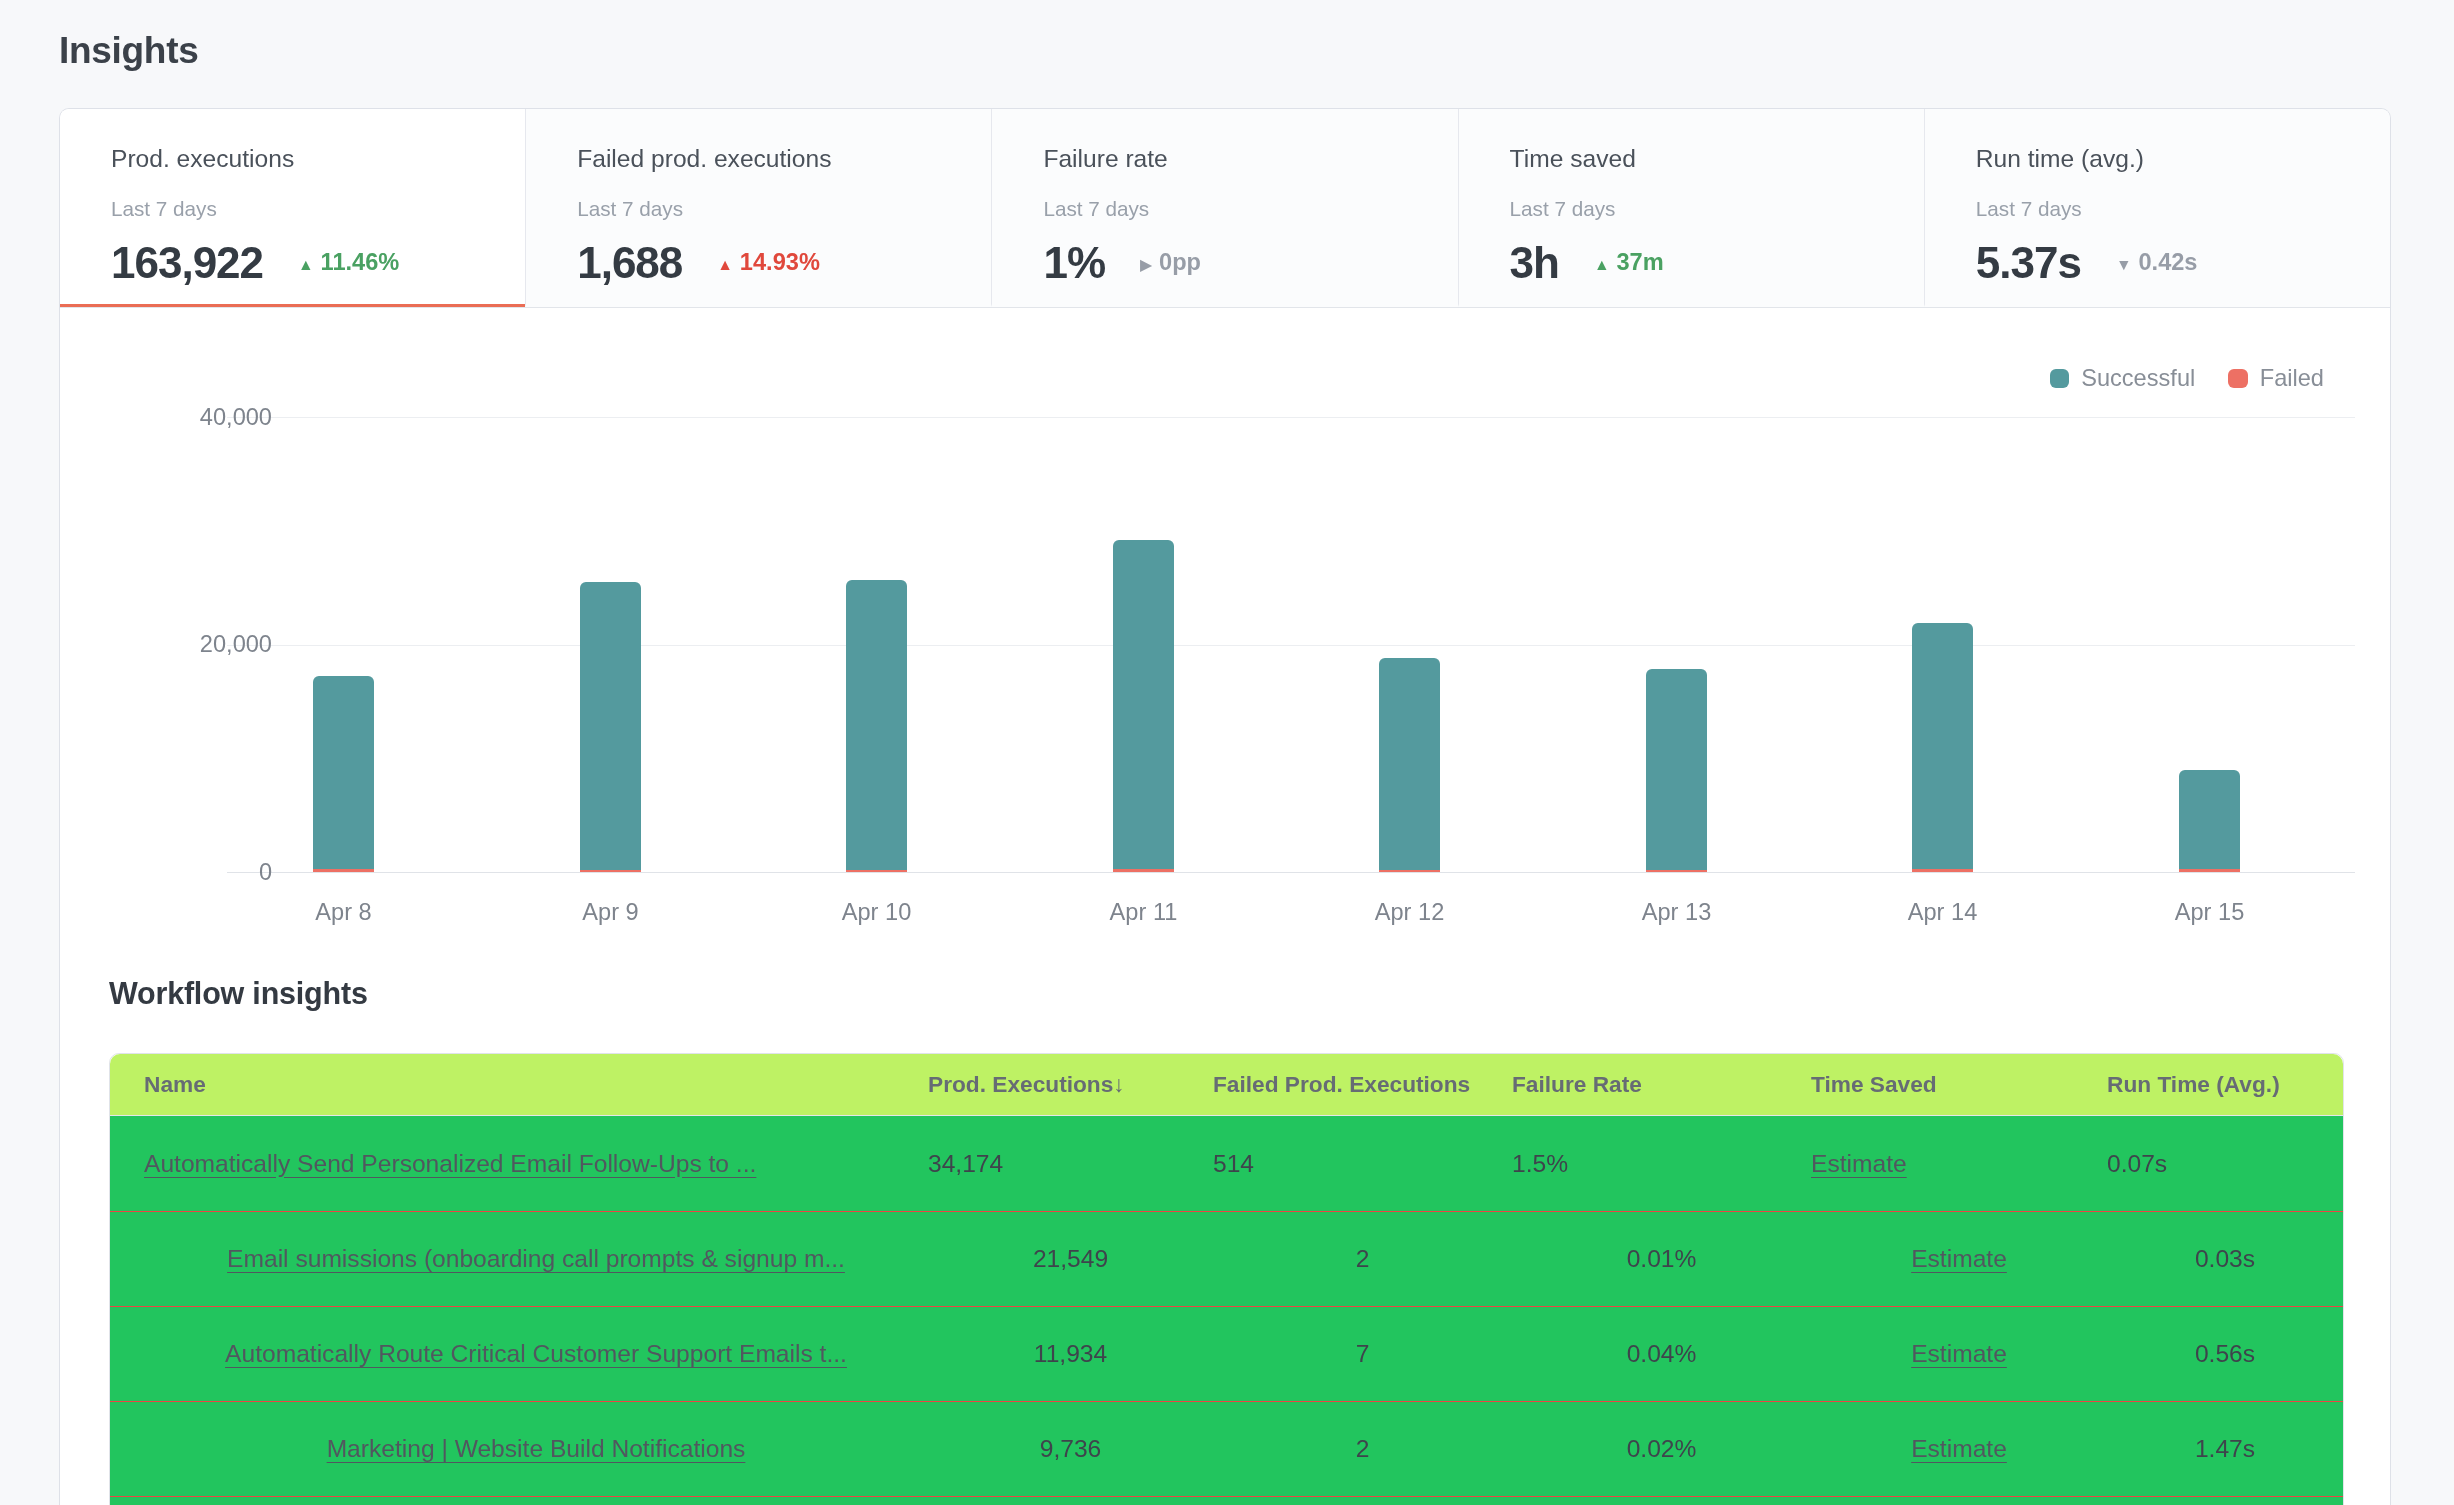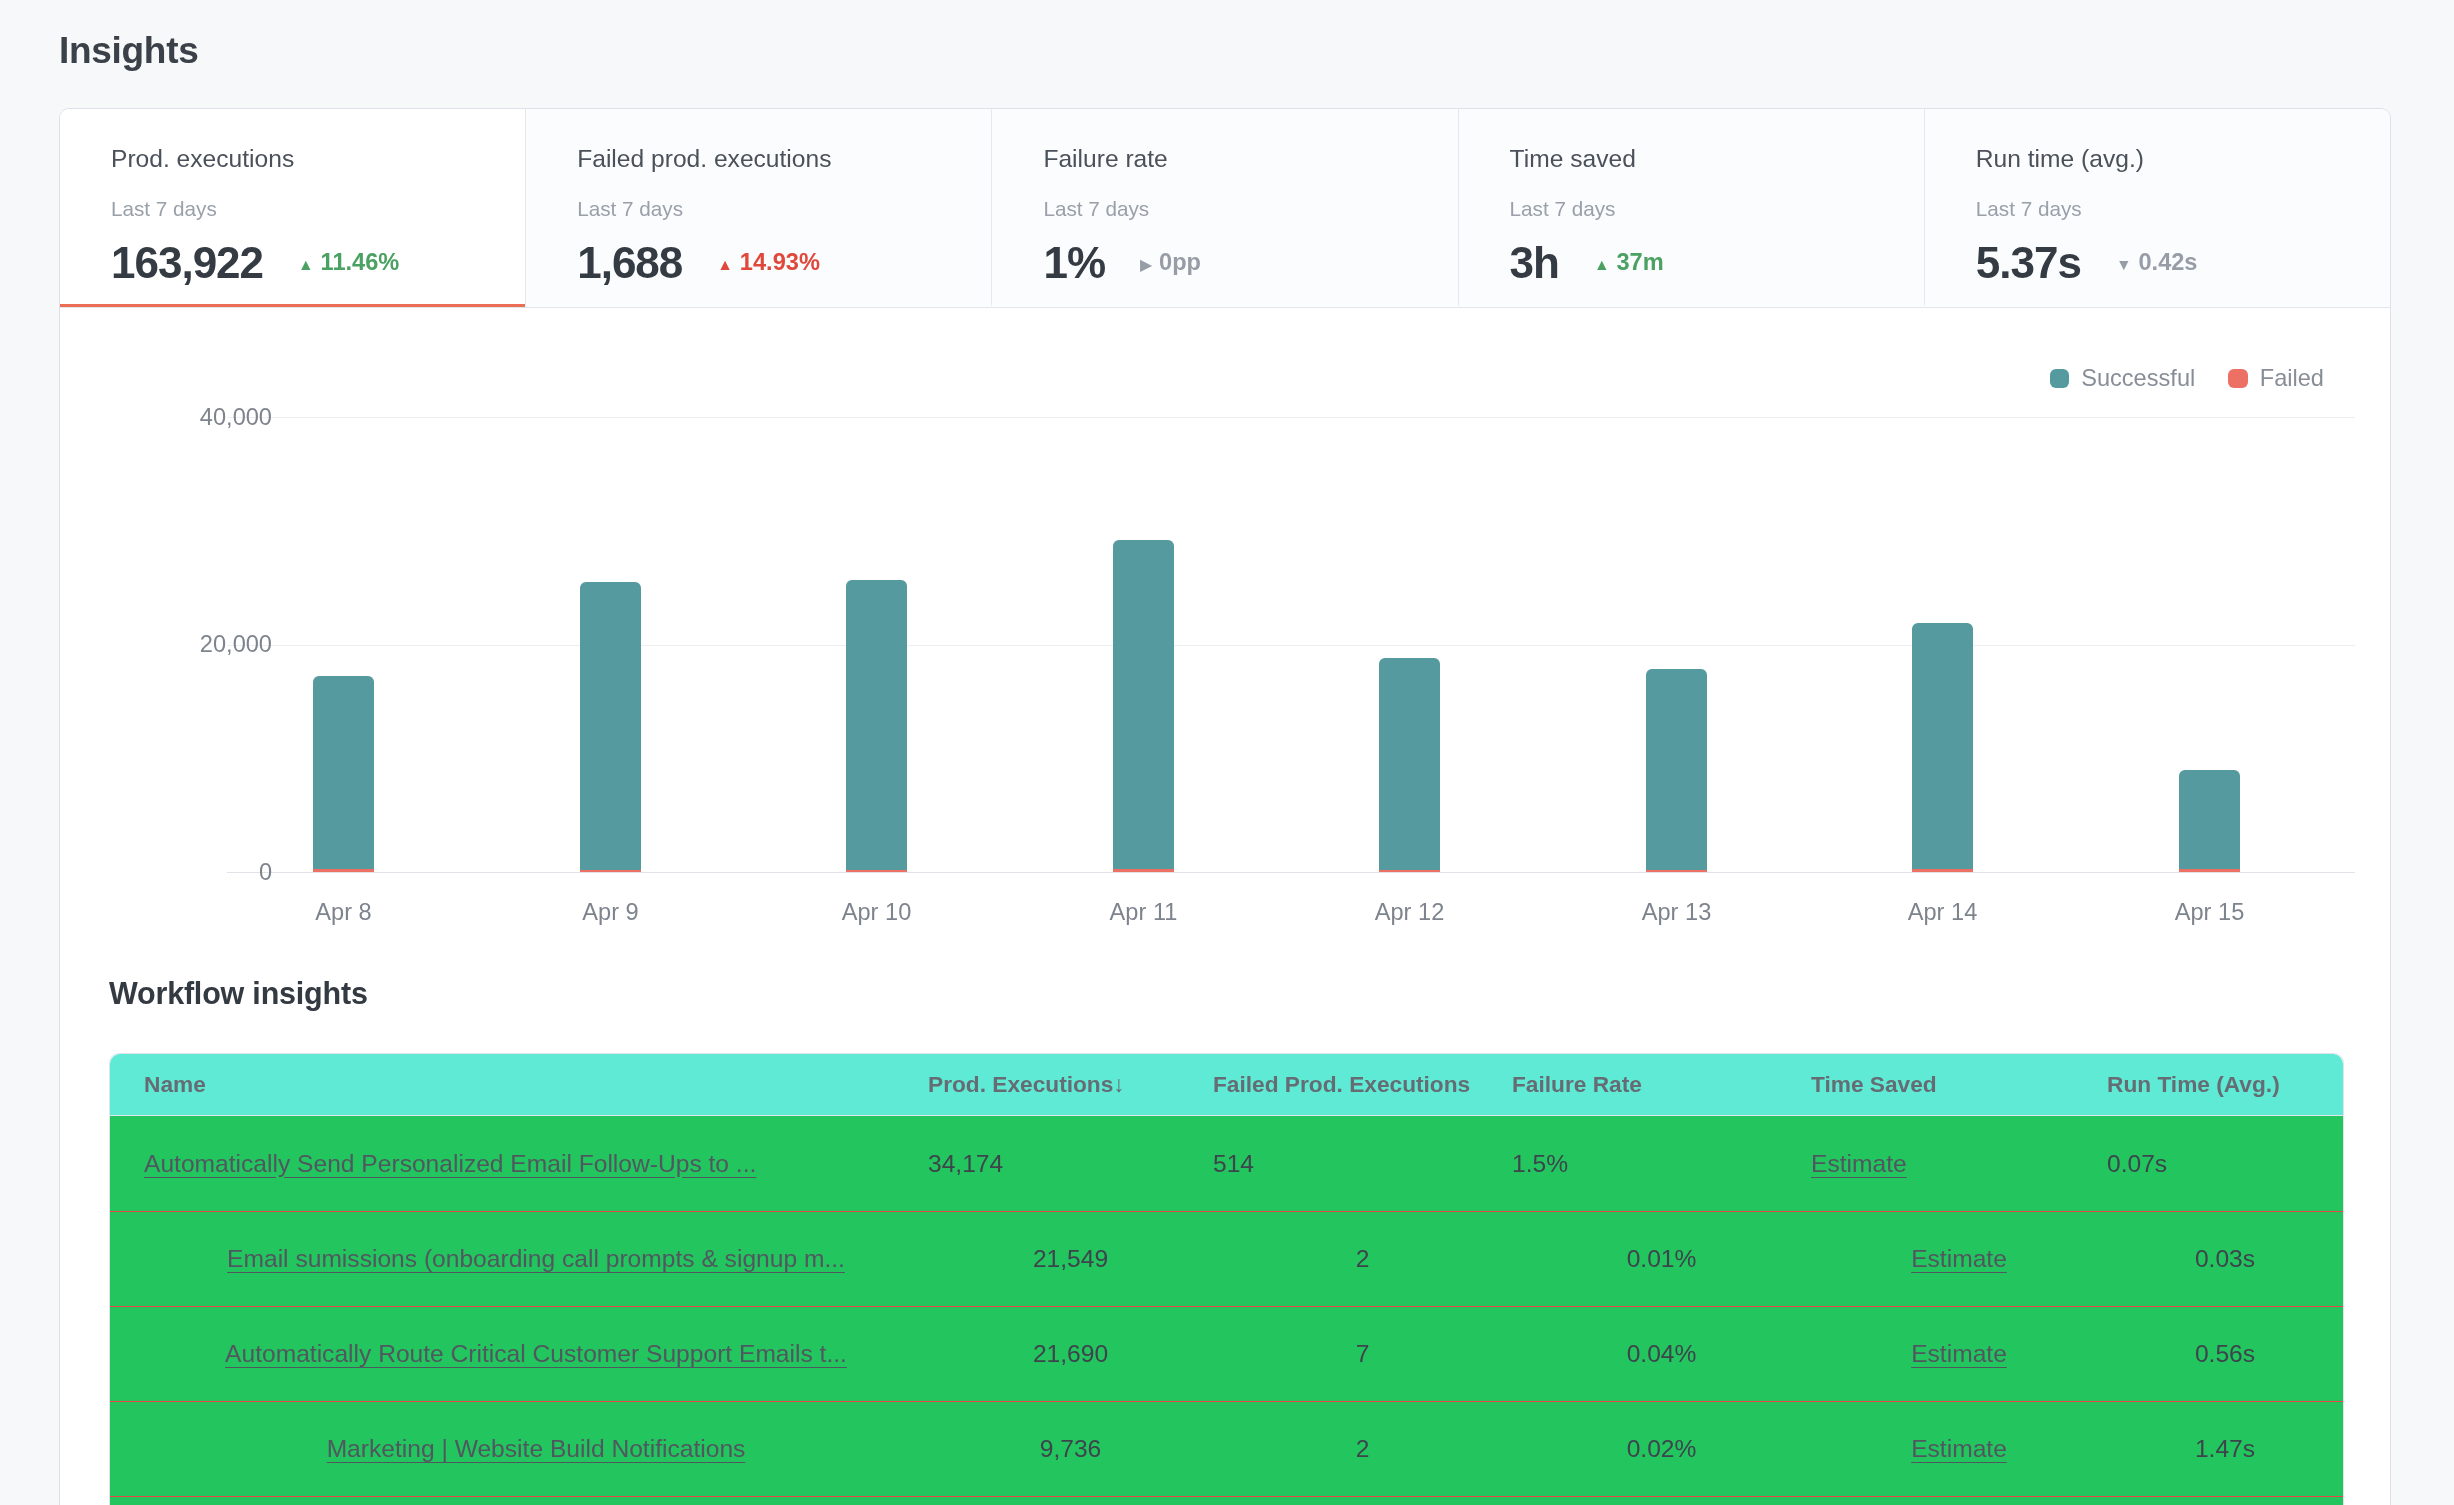--- a/index.html
+++ b/index.html
@@ -65,21 +65,21 @@
   .wf-table {
     position:absolute; left:49px; top:944px; width:2235px;
     background:#fff; border:1px solid #e0e3e9; border-radius:9.9px;
   }
   .thead, .trow {
     display:grid;
     grid-template-columns:818px 285px 299px 299px 296px 1fr;
     align-items:center;
   }
   .thead {
-    height:62px; background:#5eead4; border-radius:9.9px 9.9px 0 0;
+    height:62px; background:#bef264; border-radius:9.9px 9.9px 0 0;
     border-bottom:1px solid #e4e6eb;
   }
   .hcell { font-size:22.7px; font-weight:600; color:#666c74; cursor:pointer; }
   .hcell:first-child, .tcell:first-child { padding-left:34px; }
   .sort-icon { font-weight:400; font-size:22.7px; }
   .trow { height:95px; background:#22c55e; }
   .trow + .trow { border-top:1px solid #ef4444;text-align:center; }
   .tcell { font-size:24.6px; color:#3e444c; white-space:nowrap; overflow:hidden; }
   .tcell a { color:#51575f; text-decoration:underline; text-underline-offset:4.9px; cursor:pointer; }
 </style>
@@ -216,21 +216,21 @@
         <div class="trow">
           <div class="tcell"><a>Email sumissions (onboarding call prompts &amp; signup m...</a></div>
           <div class="tcell">21,549</div>
           <div class="tcell">2</div>
           <div class="tcell">0.01%</div>
           <div class="tcell"><a>Estimate</a></div>
           <div class="tcell">0.03s</div>
         </div>
         <div class="trow">
           <div class="tcell"><a>Automatically Route Critical Customer Support Emails t...</a></div>
-          <div class="tcell">21,690</div>
+          <div class="tcell">11,934</div>
           <div class="tcell">7</div>
           <div class="tcell">0.04%</div>
           <div class="tcell"><a>Estimate</a></div>
           <div class="tcell">0.56s</div>
         </div>
         <div class="trow">
           <div class="tcell"><a>Marketing | Website Build Notifications</a></div>
           <div class="tcell">9,736</div>
           <div class="tcell">2</div>
           <div class="tcell">0.02%</div>

